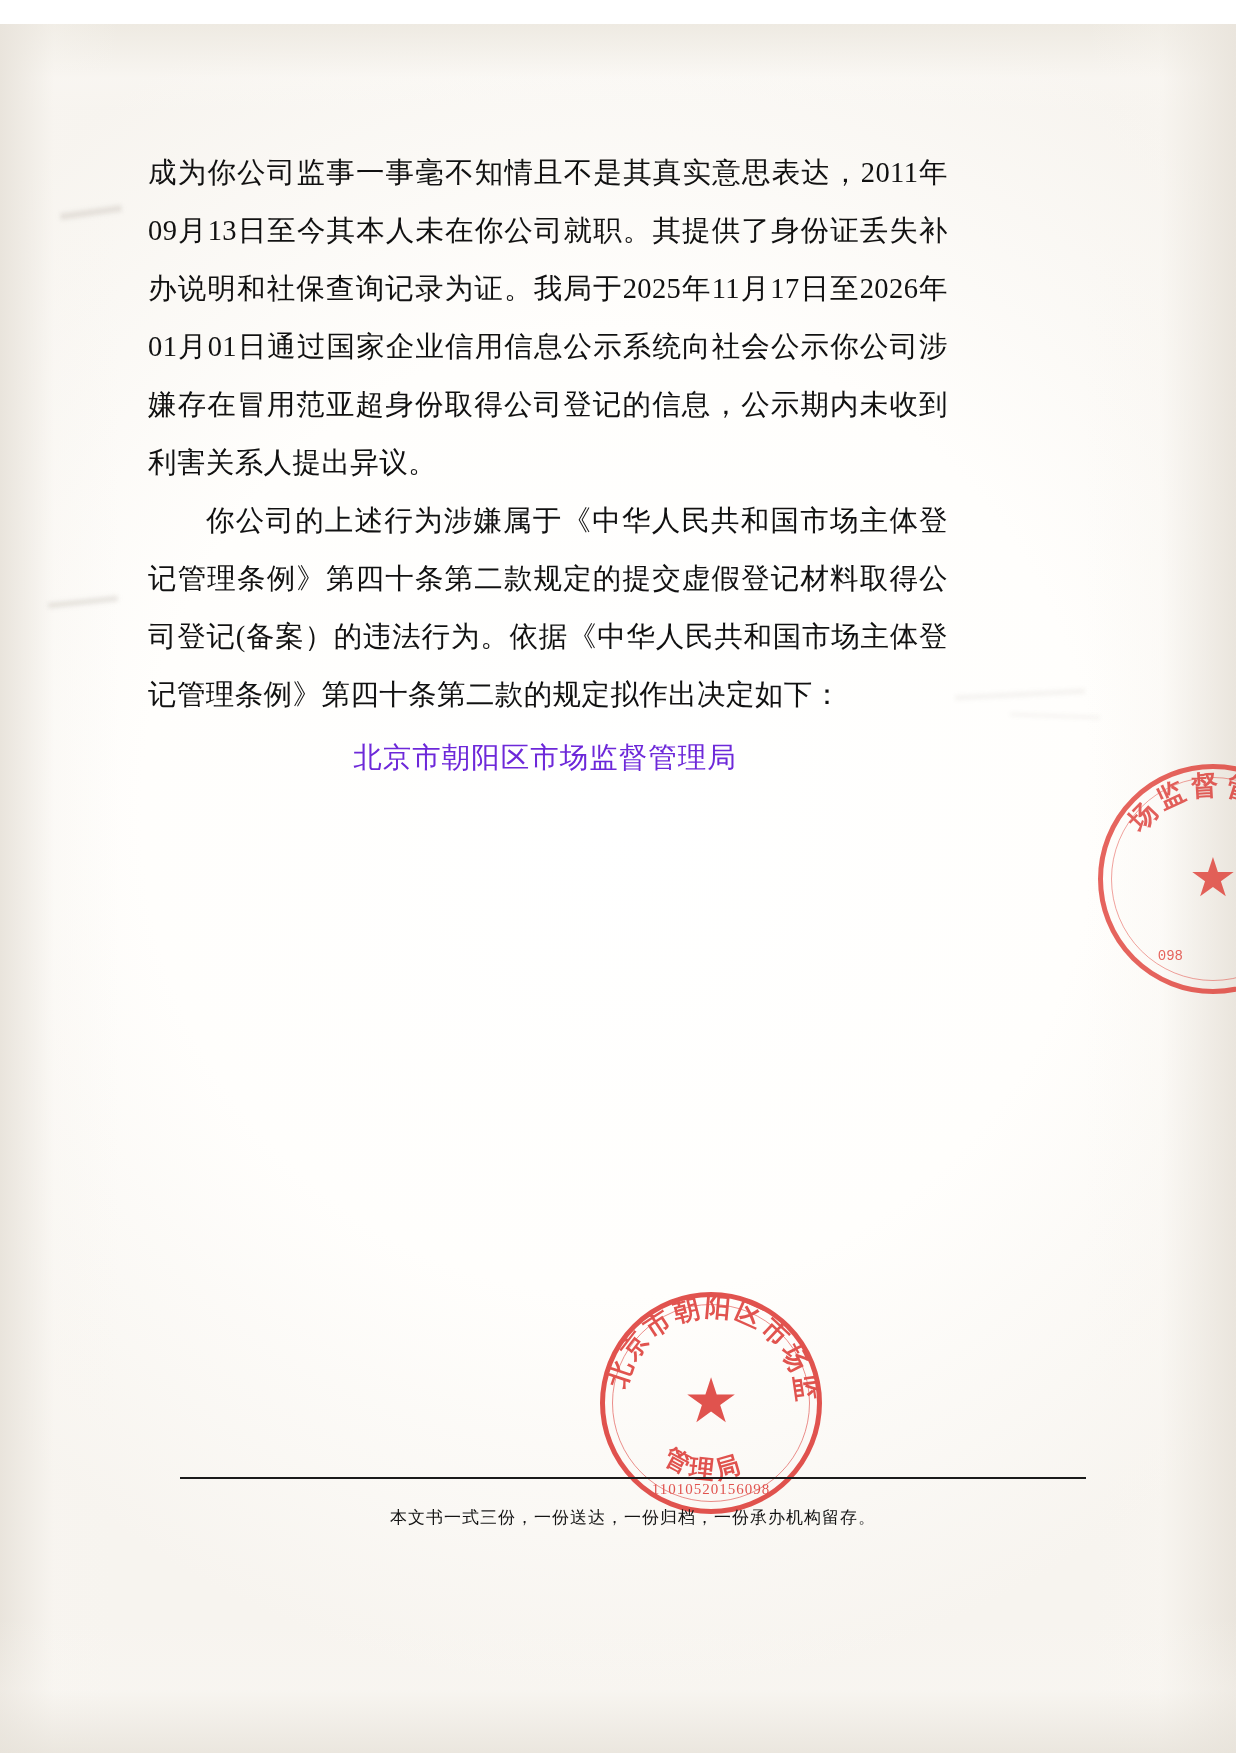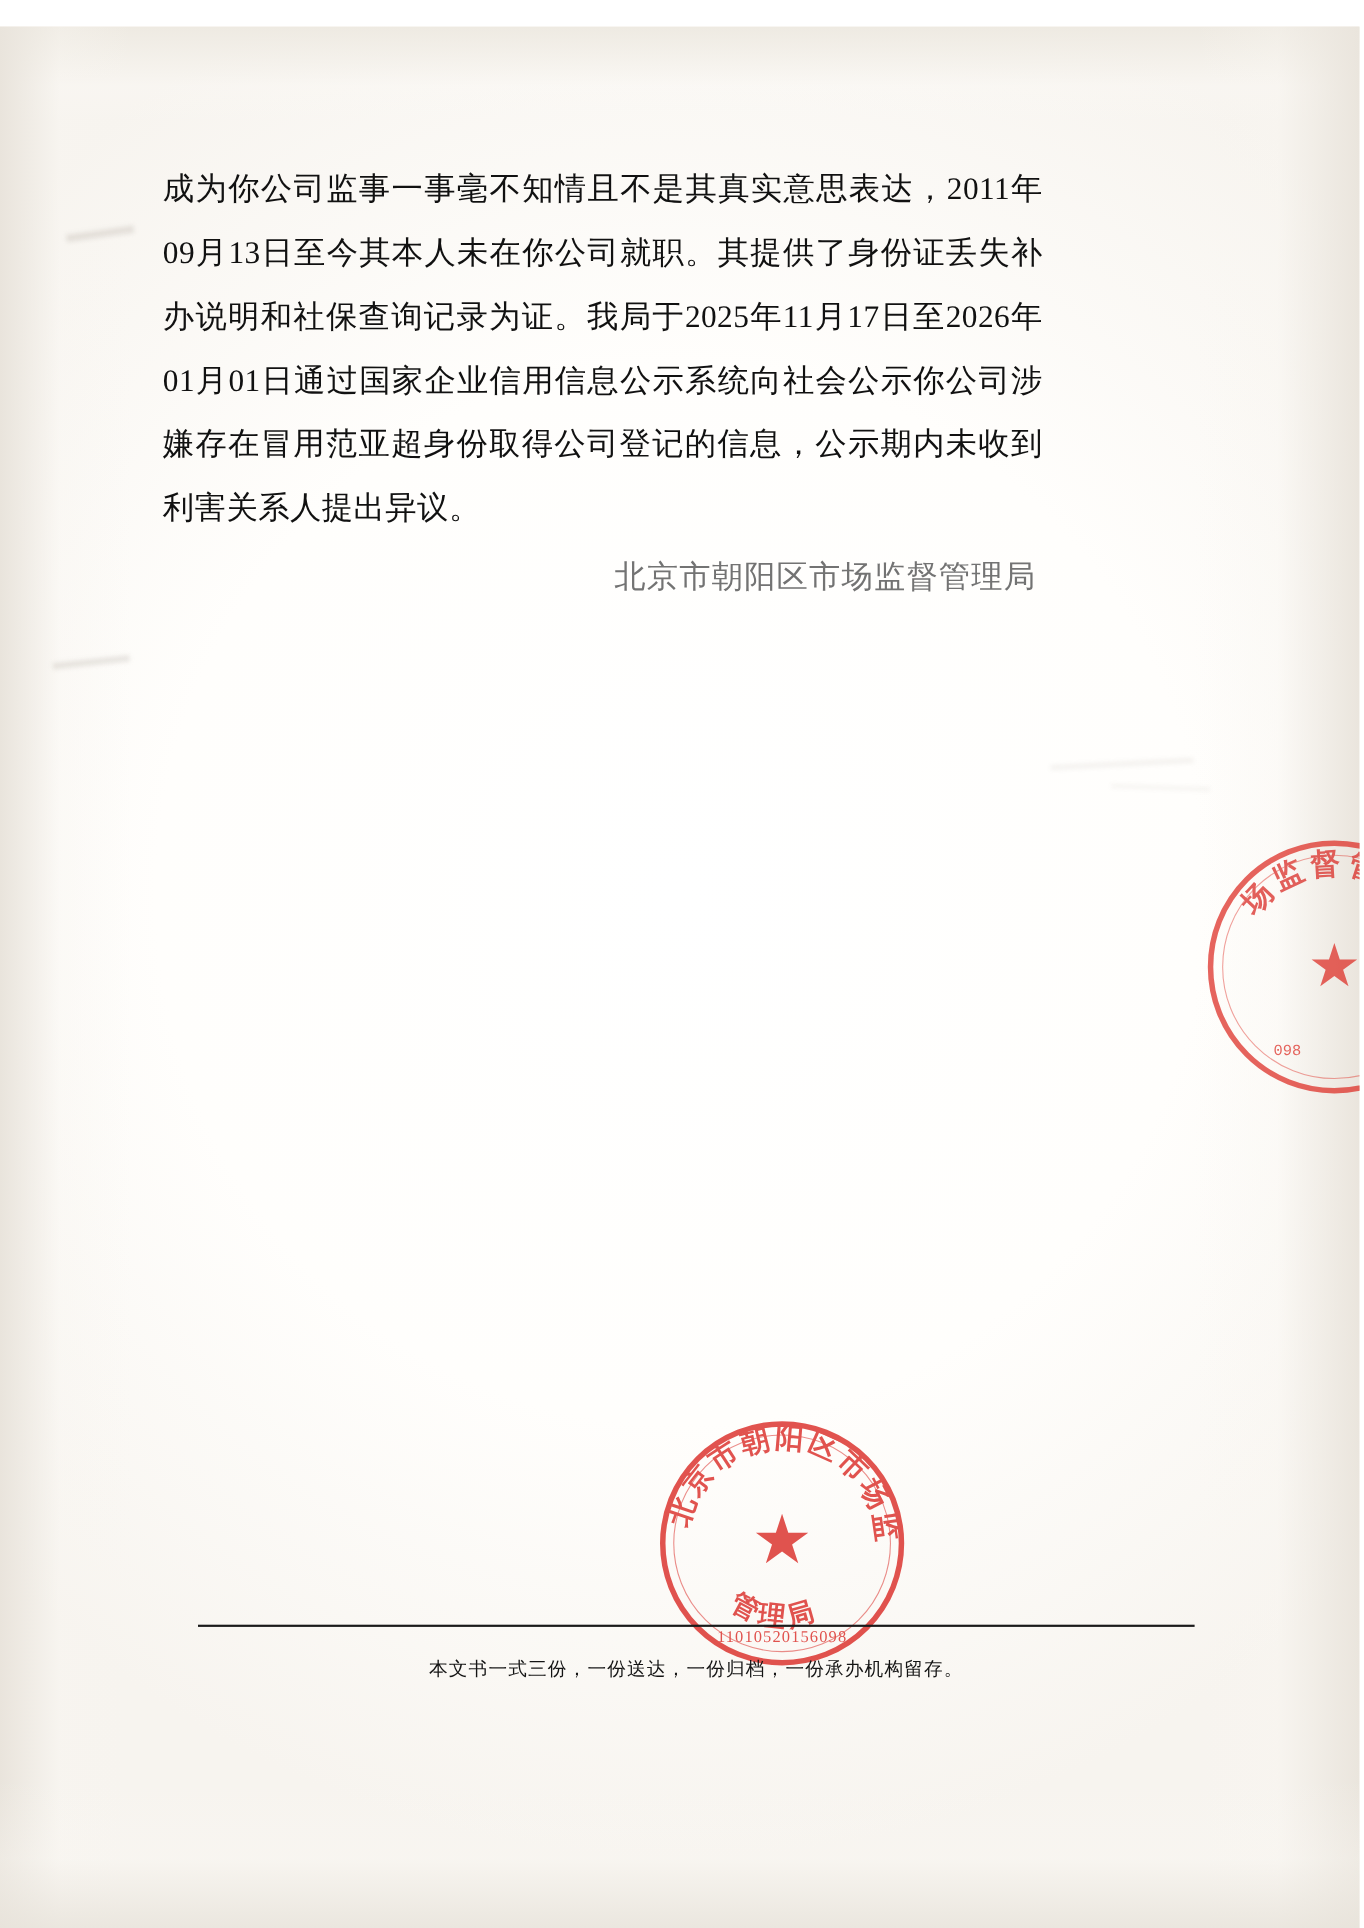--- a/index.html
+++ b/index.html
@@ -99,22 +99,23 @@
   }
 
   .signature {
     margin-top: 6px;
     text-align: right;
     padding-right: 6px;
   }
   .signature div {
     font-size: 28.5px;
     line-height: 56px;
-    color: #737373;
+    color: #6d28d9;
     letter-spacing: 1px;
+    text-align: center;
   }
 
   .footer-rule {
     position: absolute;
     left: 180px;
     right: 150px;
     bottom: 298px;
     border-top: 2px solid #1a1a1a;
   }
   .footer-note {
@@ -237,20 +238,21 @@
   <div class="edge-shade-right"></div>
   <div class="edge-shade-bottom"></div>
 
   <div class="smudge" style="left:60px; top:185px; width:62px; height:7px; transform:rotate(-8deg);"></div>
   <div class="smudge" style="left:48px; top:575px; width:70px; height:6px; transform:rotate(-6deg);"></div>
   <div class="smudge" style="left:955px; top:668px; width:130px; height:5px; transform:rotate(-3deg); opacity:0.5;"></div>
   <div class="smudge" style="left:1010px; top:690px; width:90px; height:4px; transform:rotate(2deg); opacity:0.4;"></div>
 
   <div class="content">
     <p class="para">成为你公司监事一事毫不知情且不是其真实意思表达，2011年09月13日至今其本人未在你公司就职。其提供了身份证丢失补办说明和社保查询记录为证。我局于2025年11月17日至2026年01月01日通过国家企业信用信息公示系统向社会公示你公司涉嫌存在冒用范亚超身份取得公司登记的信息，公示期内未收到利害关系人提出异议。</p>
+    <p class="para indent">你公司的上述行为涉嫌属于《中华人民共和国市场主体登记管理条例》第四十条第二款规定的提交虚假登记材料取得公司登记(备案）的违法行为。依据《中华人民共和国市场主体登记管理条例》第四十条第二款的规定拟作出决定如下：</p>
 
 
     <div class="signature">
       <div>北京市朝阳区市场监督管理局</div>
     </div>
   </div>
 
   <div class="stamp stamp-edge">
     <div class="ring"></div>
     <div class="ring2"></div>

